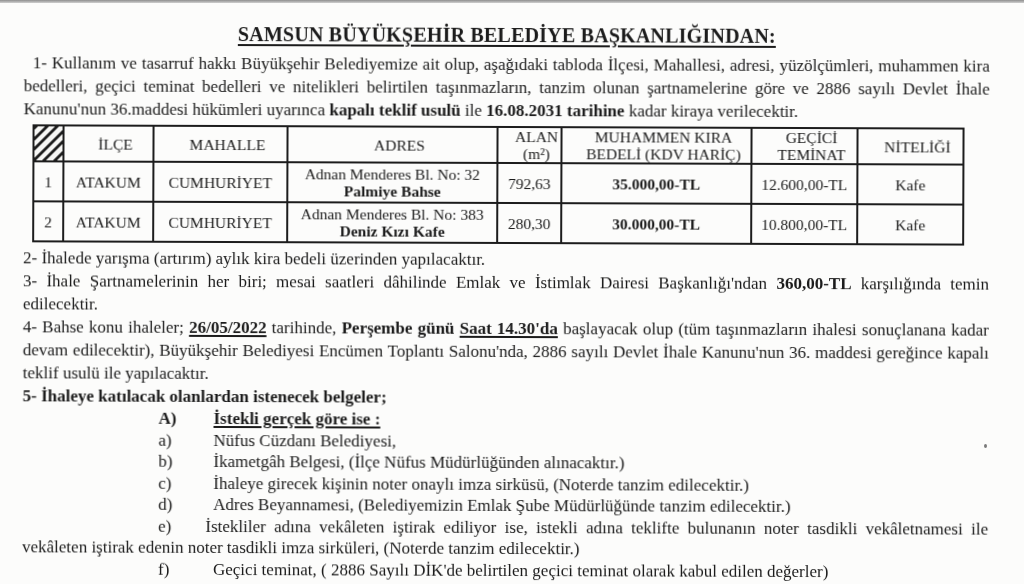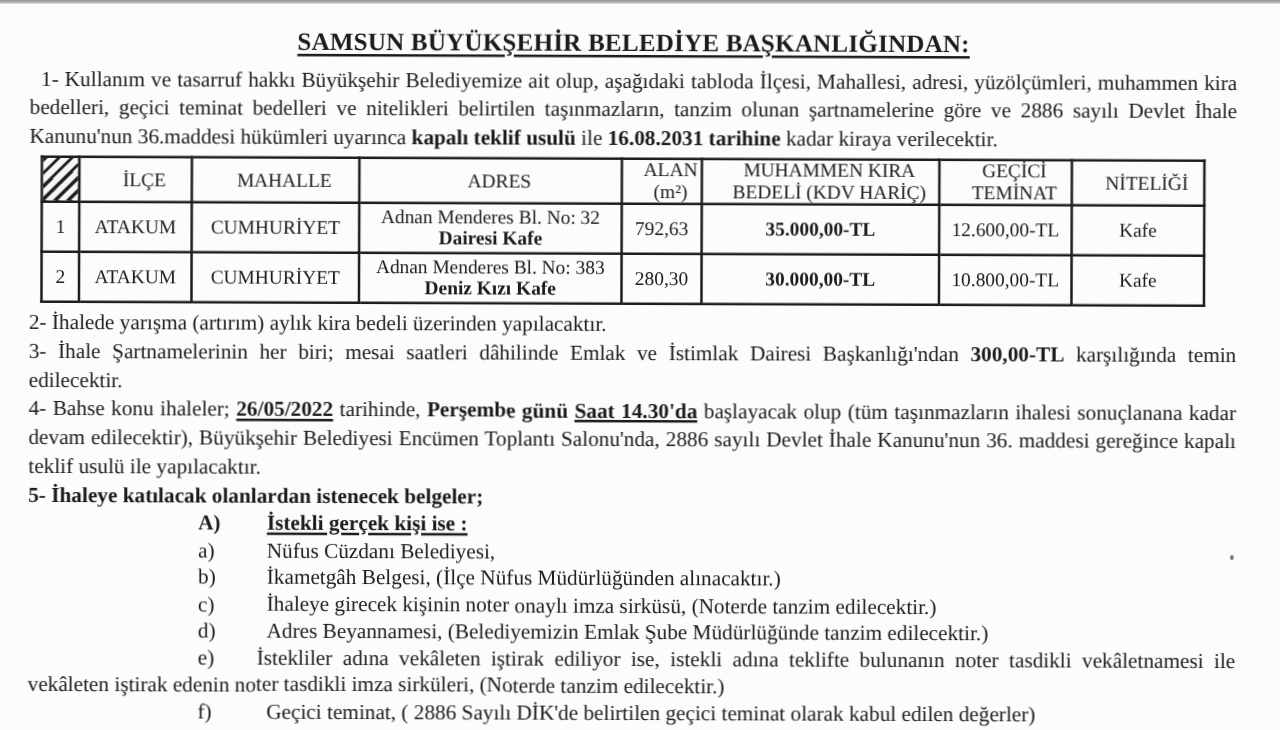--- a/index.html
+++ b/index.html
@@ -86,21 +86,21 @@
           <th>NİTELİĞİ</th>
         </tr>
       </thead>
       <tbody>
         <tr>
           <td>1</td>
           <td>ATAKUM</td>
           <td>CUMHURİYET</td>
           <td>
             <div class="addr-line">Adnan Menderes Bl. No: 32</div>
-            <div class="kafe-line">Dairesi Kafe</div>
+            <div class="kafe-line">Palmiye Bahse</div>
           </td>
           <td>792,63</td>
           <td class="money-bold">35.000,00-TL</td>
           <td>12.600,00-TL</td>
           <td>Kafe</td>
         </tr>
         <tr>
           <td>2</td>
           <td>ATAKUM</td>
           <td>CUMHURİYET</td>
@@ -110,28 +110,28 @@
           </td>
           <td>280,30</td>
           <td class="money-bold">30.000,00-TL</td>
           <td>10.800,00-TL</td>
           <td>Kafe</td>
         </tr>
       </tbody>
     </table>
 
     <p class="para single mt"><span>2- İhalede yarışma (artırım) aylık kira bedeli üzerinden yapılacaktır.</span></p>
-    <p class="para"><span>3- İhale Şartnamelerinin her biri; mesai saatleri dâhilinde Emlak ve İstimlak Dairesi Başkanlığı'ndan </span><span class="b">300,00-TL</span><span> karşılığında temin edilecektir.</span></p>
+    <p class="para"><span>3- İhale Şartnamelerinin her biri; mesai saatleri dâhilinde Emlak ve İstimlak Dairesi Başkanlığı'ndan </span><span class="b">360,00-TL</span><span> karşılığında temin edilecektir.</span></p>
     <p class="para"><span>4- Bahse konu ihaleler; </span><span class="b u">26/05/2022</span><span> tarihinde, </span><span class="b">Perşembe günü </span><span class="b u">Saat 14.30'da</span><span> başlayacak olup (tüm taşınmazların ihalesi sonuçlanana kadar devam edilecektir), Büyükşehir Belediyesi Encümen Toplantı Salonu'nda, 2886 sayılı Devlet İhale Kanunu'nun 36. maddesi gereğince kapalı teklif usulü ile yapılacaktır.</span></p>
     <p class="para single"><span class="b">5- İhaleye katılacak olanlardan istenecek belgeler;</span></p>
 
     <div class="req">
         <div class="li">
           <span class="mk b">A)</span>
-          <span class="tx"><span class="b u">İstekli gerçek kişi ise :</span></span>
+          <span class="tx"><span class="b u">İstekli gerçek göre ise :</span></span>
         </div>
         <div class="li">
           <span class="mk">a)</span>
           <span class="tx"><span>Nüfus Cüzdanı Belediyesi,</span></span>
         </div>
         <div class="li">
           <span class="mk">b)</span>
           <span class="tx"><span>İkametgâh Belgesi, (İlçe Nüfus Müdürlüğünden alınacaktır.)</span></span>
         </div>
         <div class="li">

